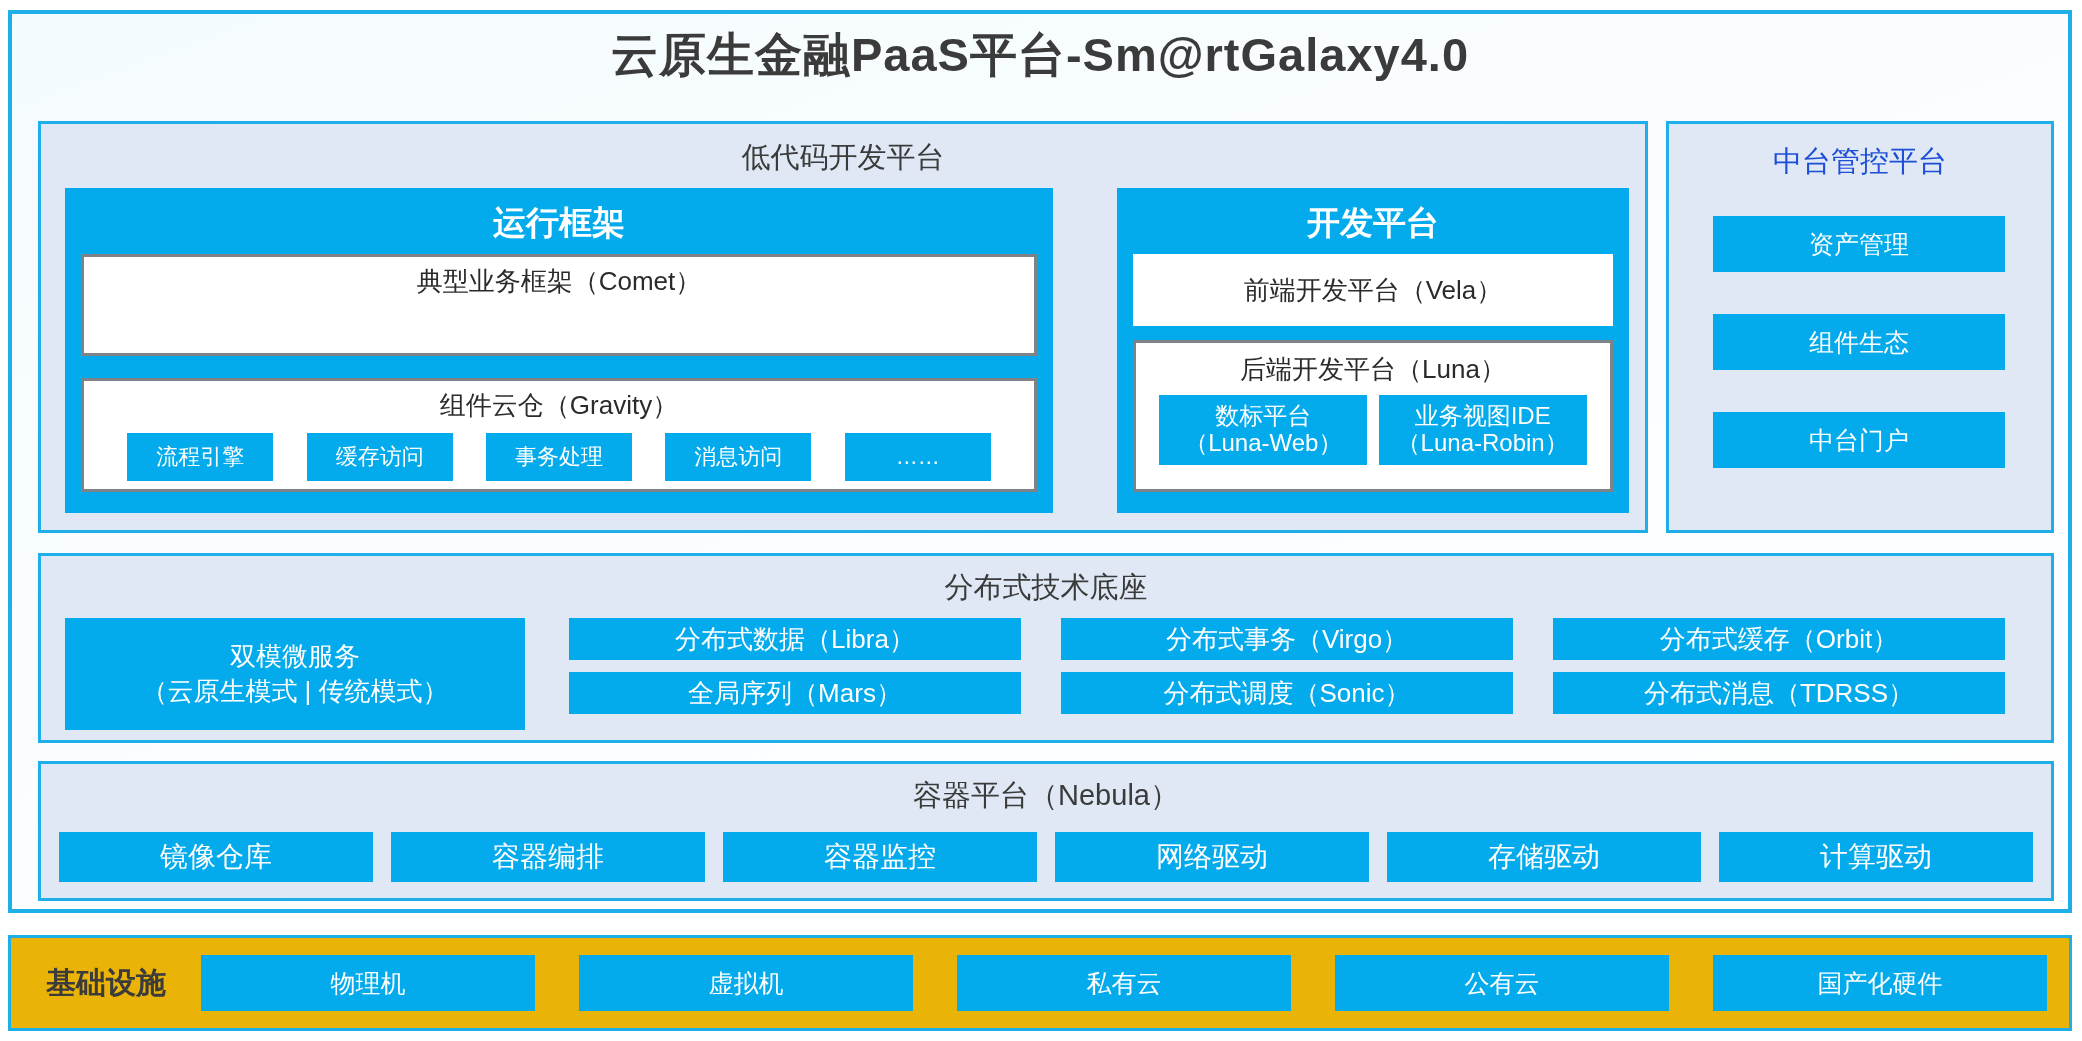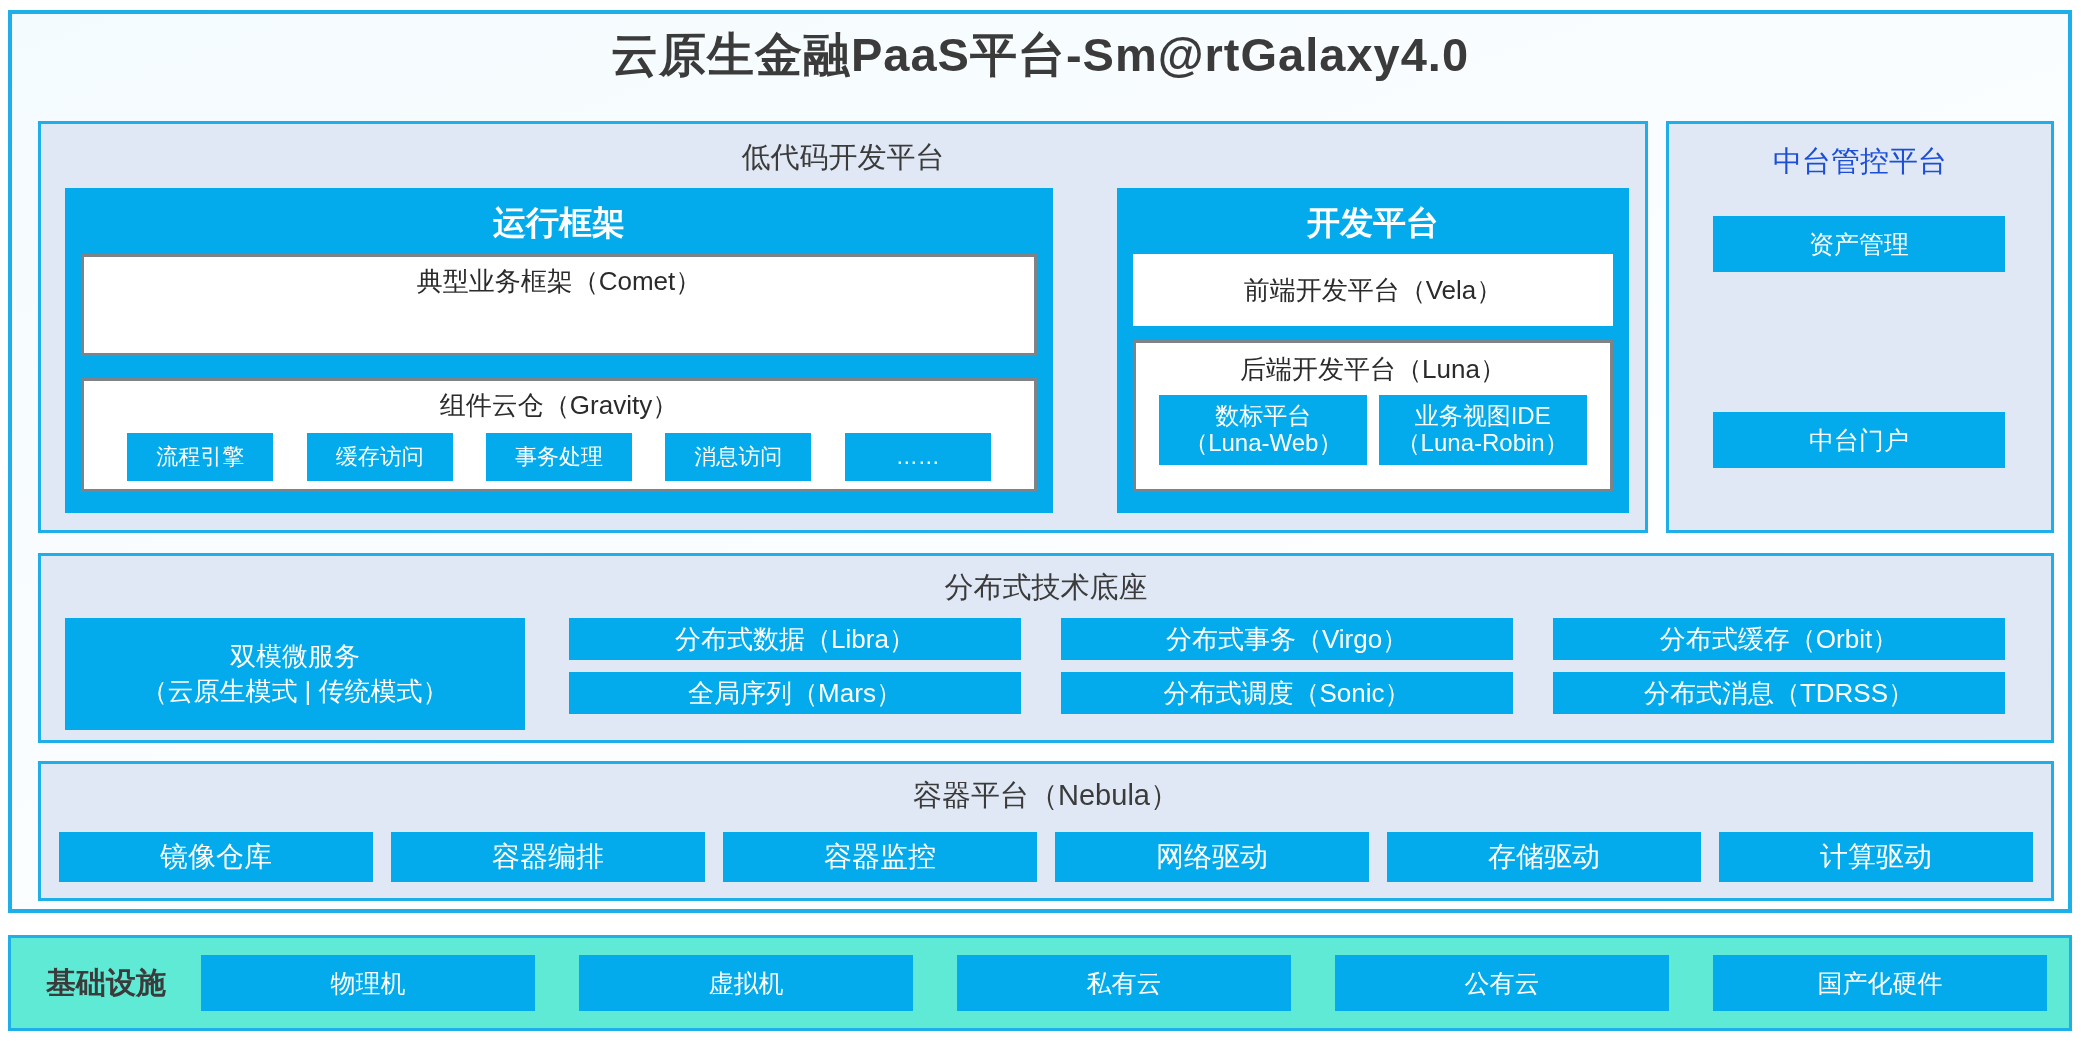--- a/index.html
+++ b/index.html
@@ -170,21 +170,21 @@
     width: 314px; height: 50px;
     display: flex; align-items: center; justify-content: center;
     font-size: 28px;
   }
 
   
   .infra-bar {
     position: absolute; left: 8px; top: 935px;
     width: 2064px; height: 96px;
     border: 3px solid #1FAFE8;
-    background: #5eead4;
+    background: #eab308;
     display: flex; align-items: center;
   }
   .infra-label {
     width: 190px; text-align: center;
     font-size: 30px; font-weight: bold; color: #3B3B3B;
   }
   .infra-row {
     flex: 1; display: flex; justify-content: space-between;
     padding-right: 22px;
     align-items: flex-end;
@@ -243,20 +243,21 @@
             <span>（Luna-Robin）</span>
           </div>
         </div>
       </div>
     </div>
   </div>
 
   <div class="midctrl-panel panel">
     <div class="midctrl-title">中台管控平台</div>
     <div class="midctrl-chip blue" style="top:92px;">资产管理</div>
+    <div class="midctrl-chip blue" style="top:190px;">组件生态</div>
     <div class="midctrl-chip blue" style="top:288px;">中台门户</div>
   </div>
 
   <div class="dist-panel panel">
     <div class="dist-title">分布式技术底座</div>
 
     <div class="dist-big blue">
       <span>双模微服务</span>
       <span>（云原生模式 | 传统模式）</span>
     </div>

